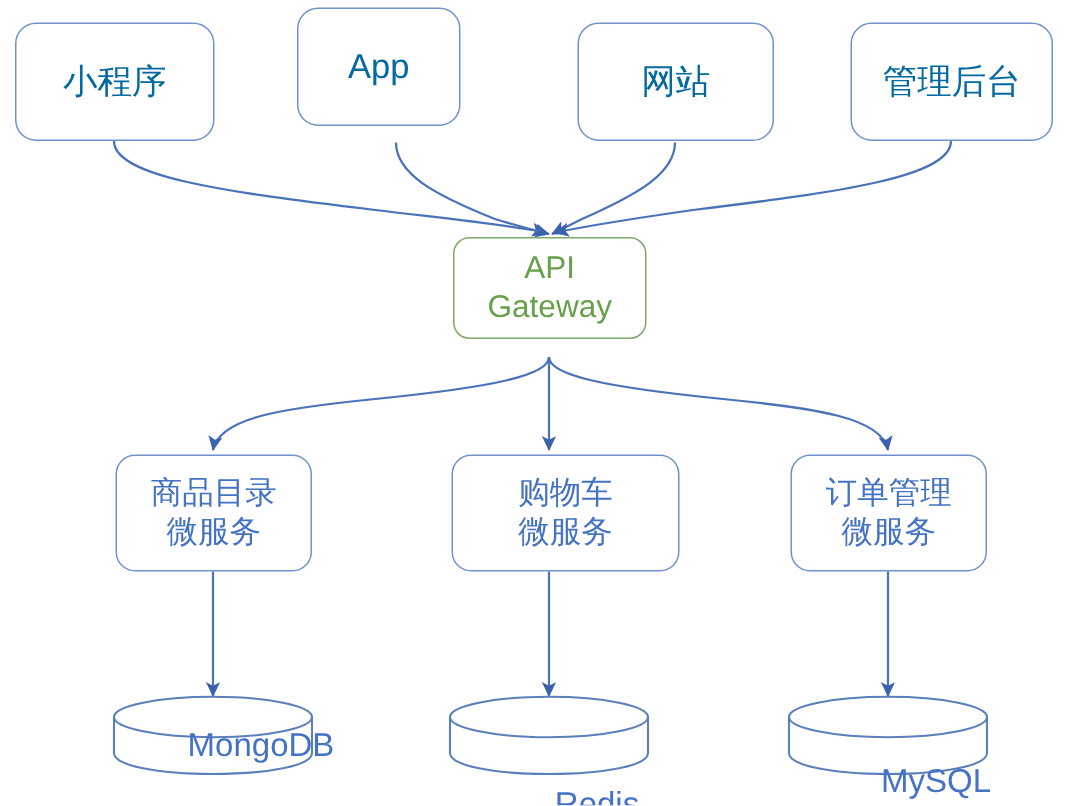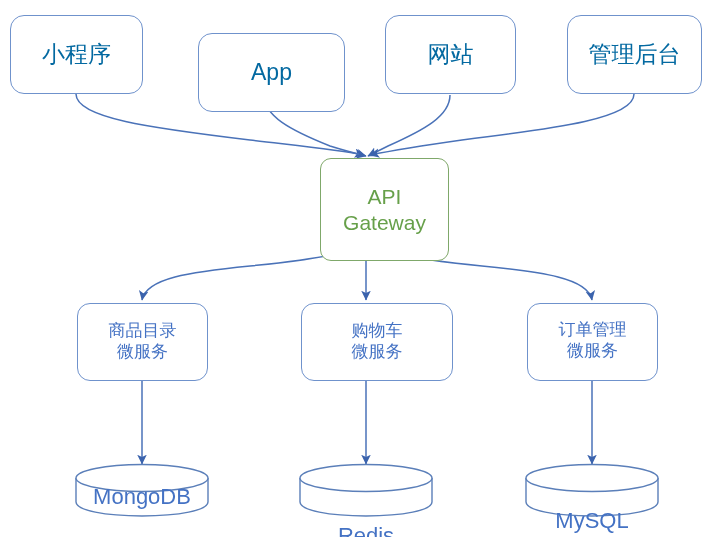--- a/index.html
+++ b/index.html
@@ -35,35 +35,36 @@
   }
   .gateway-node {
     border: 1.4px solid #7fa86a;
     color: #67a04a;
     font-size: 21px;
     border-radius: 11px;
   }
   .service-node {
     border: 1.4px solid #6f92cc;
     color: #4472c4;
-    font-size: 17px;
+    font-size: 21px;
     border-radius: 13px;
   }
   .db {
     position: absolute;
     z-index: 3;
   }
   .db-label {
     position: absolute;
     width: 100%;
     text-align: center;
     color: #4472c4;
     font-size: 22px;
     z-index: 4;
     pointer-events: none;
+    padding-left: 32px;
   }
   svg.edges {
     position: absolute;
     left: 0;
     top: 0;
     width: 716px;
     height: 537px;
     z-index: 1;
     overflow: visible;
   }
@@ -120,32 +121,32 @@
         <ellipse cx="366" cy="478" rx="66" ry="13.5"></ellipse>
       </g>
       <g>
         <path d="M526,478 L526,502 C526,510.5 555.5,516 592,516 C628.5,516 658,510.5 658,502 L658,478"></path>
         <ellipse cx="592" cy="478" rx="66" ry="13.5"></ellipse>
       </g>
     </g>
   </svg>
 
   <div class="node client-node" style="left:10px; top:15px; width:133px; height:79px;">小程序</div>
-  <div class="node client-node" style="left:198px; top:33px; width:147px; height:79px;">App</div>
+  <div class="node client-node" style="left:198px; top:5px; width:109px; height:79px;">App</div>
   <div class="node client-node" style="left:385px; top:15px; width:131px; height:79px;">网站</div>
   <div class="node client-node" style="left:567px; top:15px; width:135px; height:79px;">管理后台</div>
 
-  <div class="node gateway-node" style="left:302px; top:158px; width:129px; height:103px;margin-left:18px;">API
+  <div class="node gateway-node" style="left:302px; top:158px; width:129px; height:68px;">API
 Gateway</div>
 
   <div class="node service-node" style="left:77px; top:303px; width:131px; height:78px;">商品目录
 微服务</div>
   <div class="node service-node" style="left:301px; top:303px; width:152px; height:78px;">购物车
 微服务</div>
-  <div class="node service-node" style="left:527px; top:303px; width:131px; height:78px;font-family:Liberation Mono, monospace;">订单管理
+  <div class="node service-node" style="left:527px; top:303px; width:131px; height:78px;">订单管理
 微服务</div>
 
   <div class="db" style="left:76px; top:464px; width:132px; height:54px;">
     <div class="db-label" style="top:20px;">MongoDB</div>
   </div>
   <div class="db" style="left:300px; top:464px; width:132px; height:54px;">
     <div class="db-label" style="top:20px;margin-top:39px;">Redis</div>
   </div>
   <div class="db" style="left:526px; top:464px; width:132px; height:54px;margin-top:24px;">
     <div class="db-label" style="top:20px;">MySQL</div>

